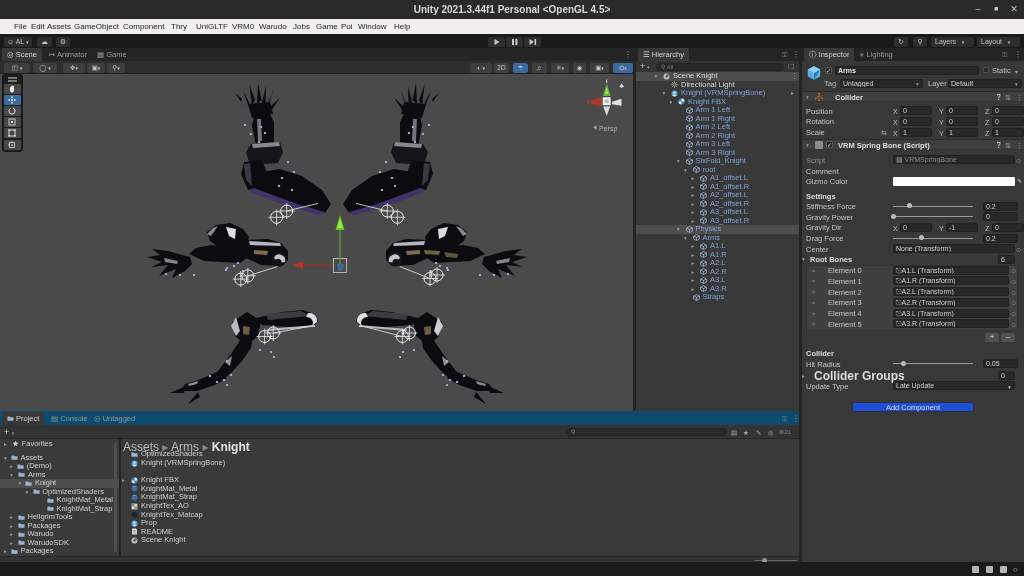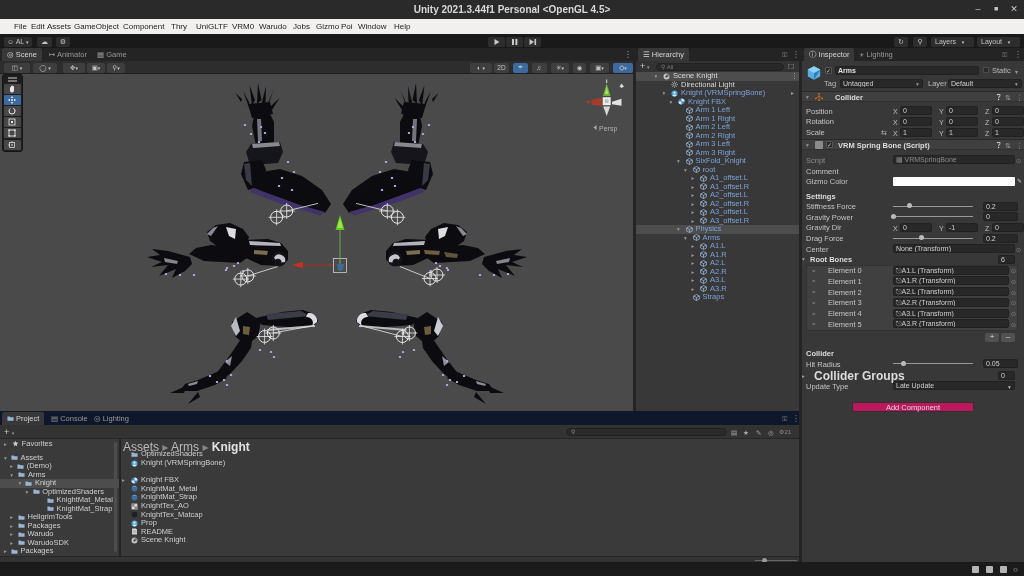--- a/index.html
+++ b/index.html
@@ -27,21 +27,21 @@
 #sceneview{left:0;top:26px;width:633px;height:337px;background:#4a4a4a;overflow:hidden}
 #hierpanel{left:636px;top:48px;width:163px;height:363px;background:#383838;overflow:hidden}
 #hiertabs{left:0;top:0;width:163px;height:13px;background:#242424}
 #hiersearch{left:0;top:13px;width:163px;height:11px;background:#333}
 #inspanel{left:802px;top:48px;width:222px;height:514px;background:#383838;overflow:hidden}
 #instabs{left:0;top:0;width:222px;height:13px;background:#242424}
 .ifield{position:absolute;background:#282828;border:1px solid #212121;border-radius:2px;height:9px;font-size:7px;color:#cfcfcf;line-height:7.5px;padding:0 2px;white-space:nowrap;overflow:hidden}
 .ilab{position:absolute;font-size:7.5px;color:#c4c4c4;white-space:nowrap;line-height:9px}
 .chead{position:absolute;left:0;width:222px;height:11px;background:#3f3f3f;border-top:1px solid #2a2a2a;border-bottom:1px solid #323232}
 #projpanel{left:0;top:411px;width:799px;height:151px;background:#383838}
-#projtabs{left:0;top:0;width:799px;height:14px;background:#0f172a}
+#projtabs{left:0;top:0;width:799px;height:14px;background:#0c4a6e}
 #projtool{left:0;top:14px;width:799px;height:14px;background:#333;border-bottom:1px solid #272727}
 #projleft{left:0;top:28px;width:119px;height:117px;background:#3a3a3a;overflow:hidden}
 #projright{left:121px;top:28px;width:678px;height:117px;background:#3a3a3a;overflow:hidden}
 #projfoot{left:0;top:145px;width:799px;height:6px;background:#333;border-top:1px solid #272727}
 #statusbar{left:0;top:562px;width:1024px;height:14px;background:#1b1b1b}
 .vdiv{position:absolute;background:#242424}
 </style>
 </head>
 <body>
 <svg width="0" height="0" style="position:absolute">
@@ -171,21 +171,21 @@
 <span style="left:14px">File</span>
       <span style="left:31px">Edit</span>
       <span style="left:47px">Assets</span>
 <span style="left:74px">GameObject</span>
       <span style="left:123px">Component</span>
       <span style="left:171px">Thry</span>
 <span style="left:196px">UniGLTF</span>
       <span style="left:232px">VRM0</span>
       <span style="left:259px">Warudo</span>
 <span style="left:293px">Jobs</span>
-      <span style="left:316px">Gizmo</span>
+      <span style="left:316px">Game</span>
       <span style="left:341px">Poi</span>
 <span style="left:358px">Window</span>
       <span style="left:394px">Help</span>
 </div>
 
 <div class="abs" id="toolbar">
 <div class="tbtn" style="left:4px;width:28px;text-align:left;padding-left:3px">☺ AL <span style="font-size:5px">▾</span></div>
 <div class="tbtn" style="left:37px;width:15px">☁</div>
 <div class="tbtn" style="left:56px;width:14px">⚙</div>
 <div class="tbtn" style="left:488px;width:17px"><svg width="17" height="10" viewBox="0 0 17 10">
@@ -811,31 +811,31 @@
 <div class="ilab" style="left:4px;top:298.7px;font-size:7.5px;color:#c4c4c4">Hit Radius</div>
 <div class="abs" style="left:91px;top:302.2px;width:80px;height:1px;background:#999"></div>
         <div class="abs" style="left:98.9px;top:299.7px;width:5px;height:5px;border-radius:50%;background:#bbb"></div>
         <div class="ifield" style="left:181px;top:298.2px;width:35px;text-align:left;color:#cfcfcf">0.05</div>
 <span class="harr" style="left:0px;top:310.5px">▸</span>
 <div class="ilab" style="left:12px;top:310.5px;font-weight:bold;font-size:12px;color:#dcdcdc">Collider Groups</div>
 <div class="ifield" style="left:196px;top:310px;width:17px;text-align:left;color:#cfcfcf">0</div>
 <div class="ilab" style="left:4px;top:320.9px;font-size:7.5px;color:#c4c4c4">Update Type</div>
 <div class="ifield" style="left:91px;top:320.4px;width:122px;text-align:left;color:#cfcfcf">Late Update</div>
 <div class="abs" style="left:206px;top:322.5px;color:#bbb;font-size:5.5px">▾</div>
-<div class="abs" style="left:50px;top:341px;width:122px;height:10px;background:#be185d;border:1px solid #303030;border-radius:2px;color:#ddd;font-size:7.5px;line-height:9px;text-align:center">Add Component</div>
+<div class="abs" style="left:50px;top:341px;width:122px;height:10px;background:#1d4ed8;border:1px solid #303030;border-radius:2px;color:#ddd;font-size:7.5px;line-height:9px;text-align:center">Add Component</div>
   </div>
 </div>
 
 <div class="abs" id="projpanel">
   <div class="abs" id="projtabs">
     <div class="tab sel" style="left:2px;top:1px"><svg class="hic" style="left:5px;top:3px;color:#9ab4d4" viewBox="0 0 8 8">
             <use href="#i-folder"></use>
           </svg><span style="padding-left:9px">Project</span></div>
     <div class="tab" style="left:46px;top:1px">▤ Console</div>
-    <div class="tab" style="left:89px;top:1px">◎ Lighting</div>
+    <div class="tab" style="left:89px;top:1px">◎ Untagged</div>
     <div class="abs" style="left:782px;top:1px;color:#999;font-size:7px;line-height:13px">⚿</div>
     <div class="abs" style="left:792px;top:1px;color:#999;font-size:8px;line-height:13px">⋮</div>
   </div>
   <div class="abs" id="projtool">
     <div class="abs" style="left:4px;top:2px;color:#ccc;font-size:9px">+ <span style="font-size:5px;color:#999">▾</span></div>
     <div class="abs" style="left:566px;top:3px;width:161px;height:8px;background:#2a2a2a;border:1px solid #222;border-radius:4px;color:#888;font-size:6px;line-height:7px;padding-left:4px">⚲</div>
     <div class="abs" style="left:731px;top:3.5px;color:#aaa;font-size:6.5px;line-height:7px">▤</div>
     <div class="abs" style="left:743px;top:3.5px;color:#aaa;font-size:6.5px;line-height:7px">★</div>
     <div class="abs" style="left:756px;top:3.5px;color:#aaa;font-size:6.5px;line-height:7px">✎</div>
     <div class="abs" style="left:768px;top:3.5px;color:#aaa;font-size:6.5px;line-height:7px">◎</div>

